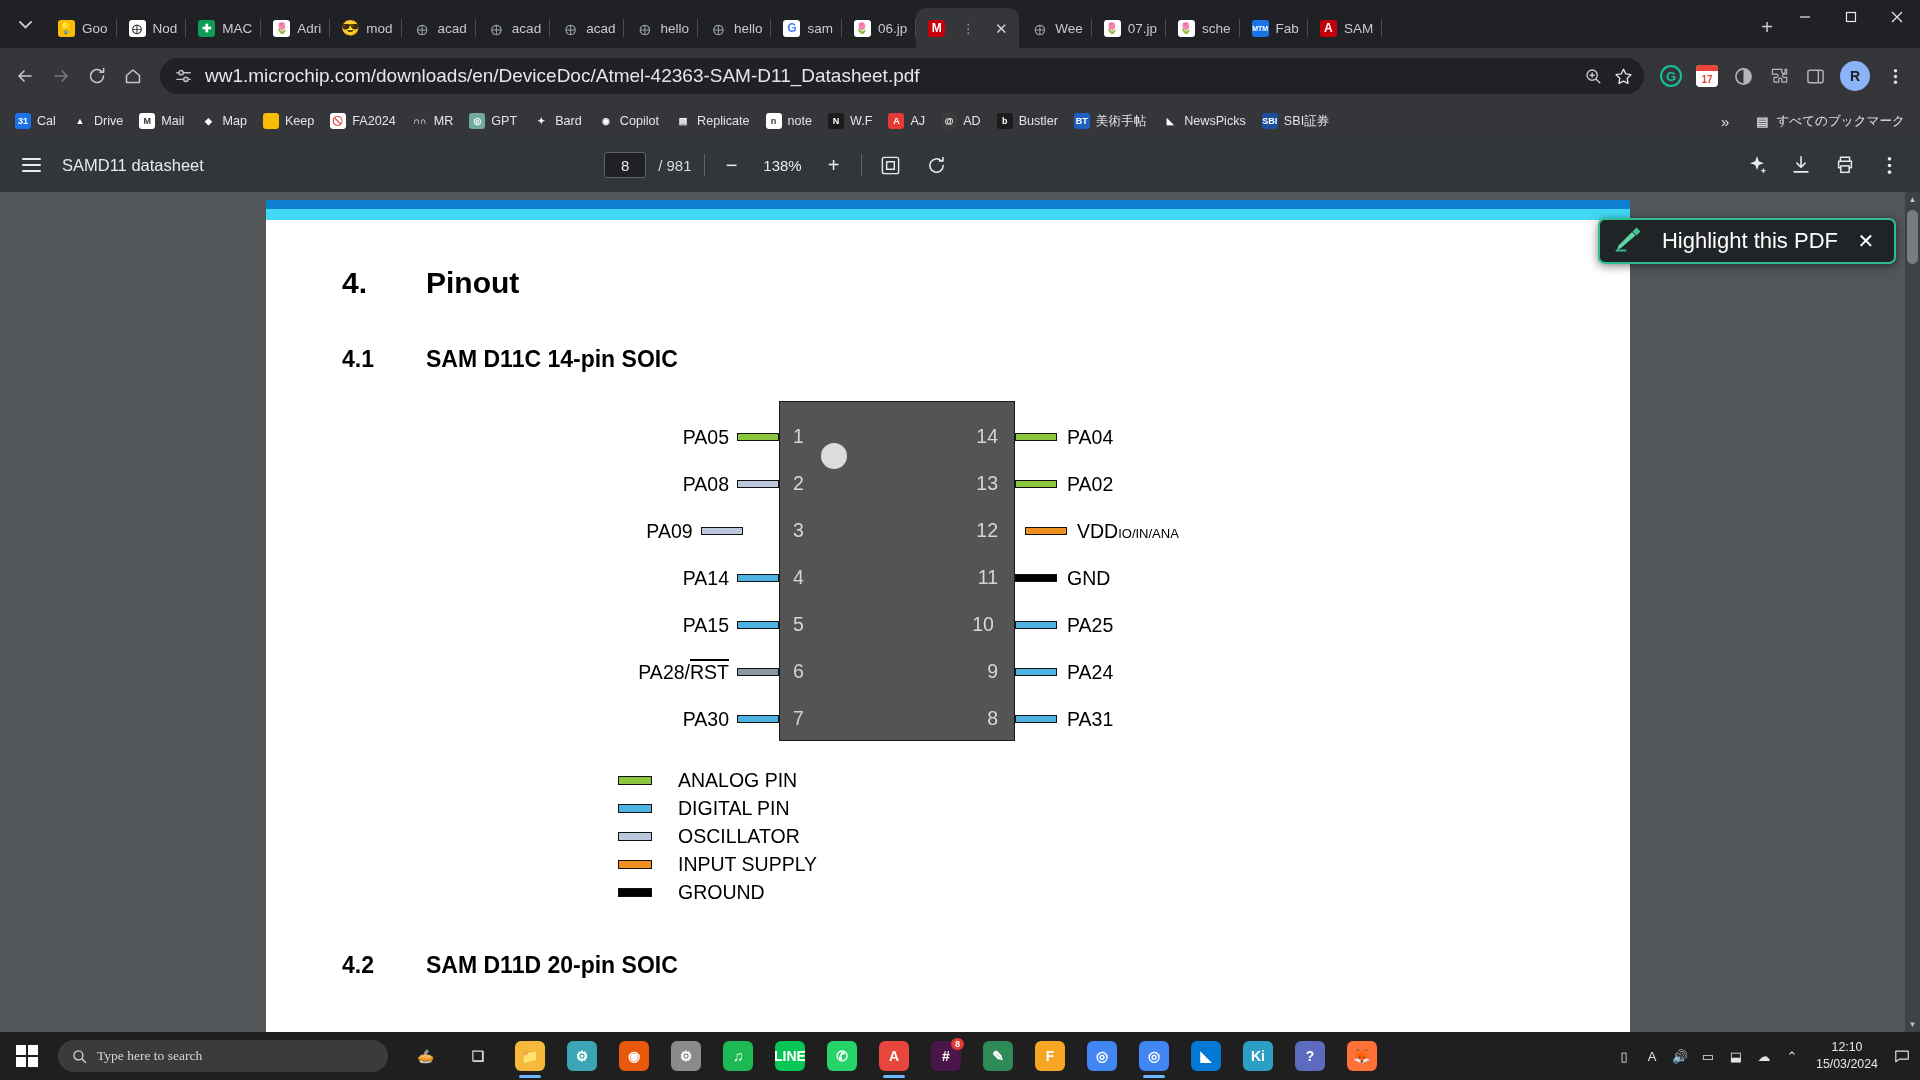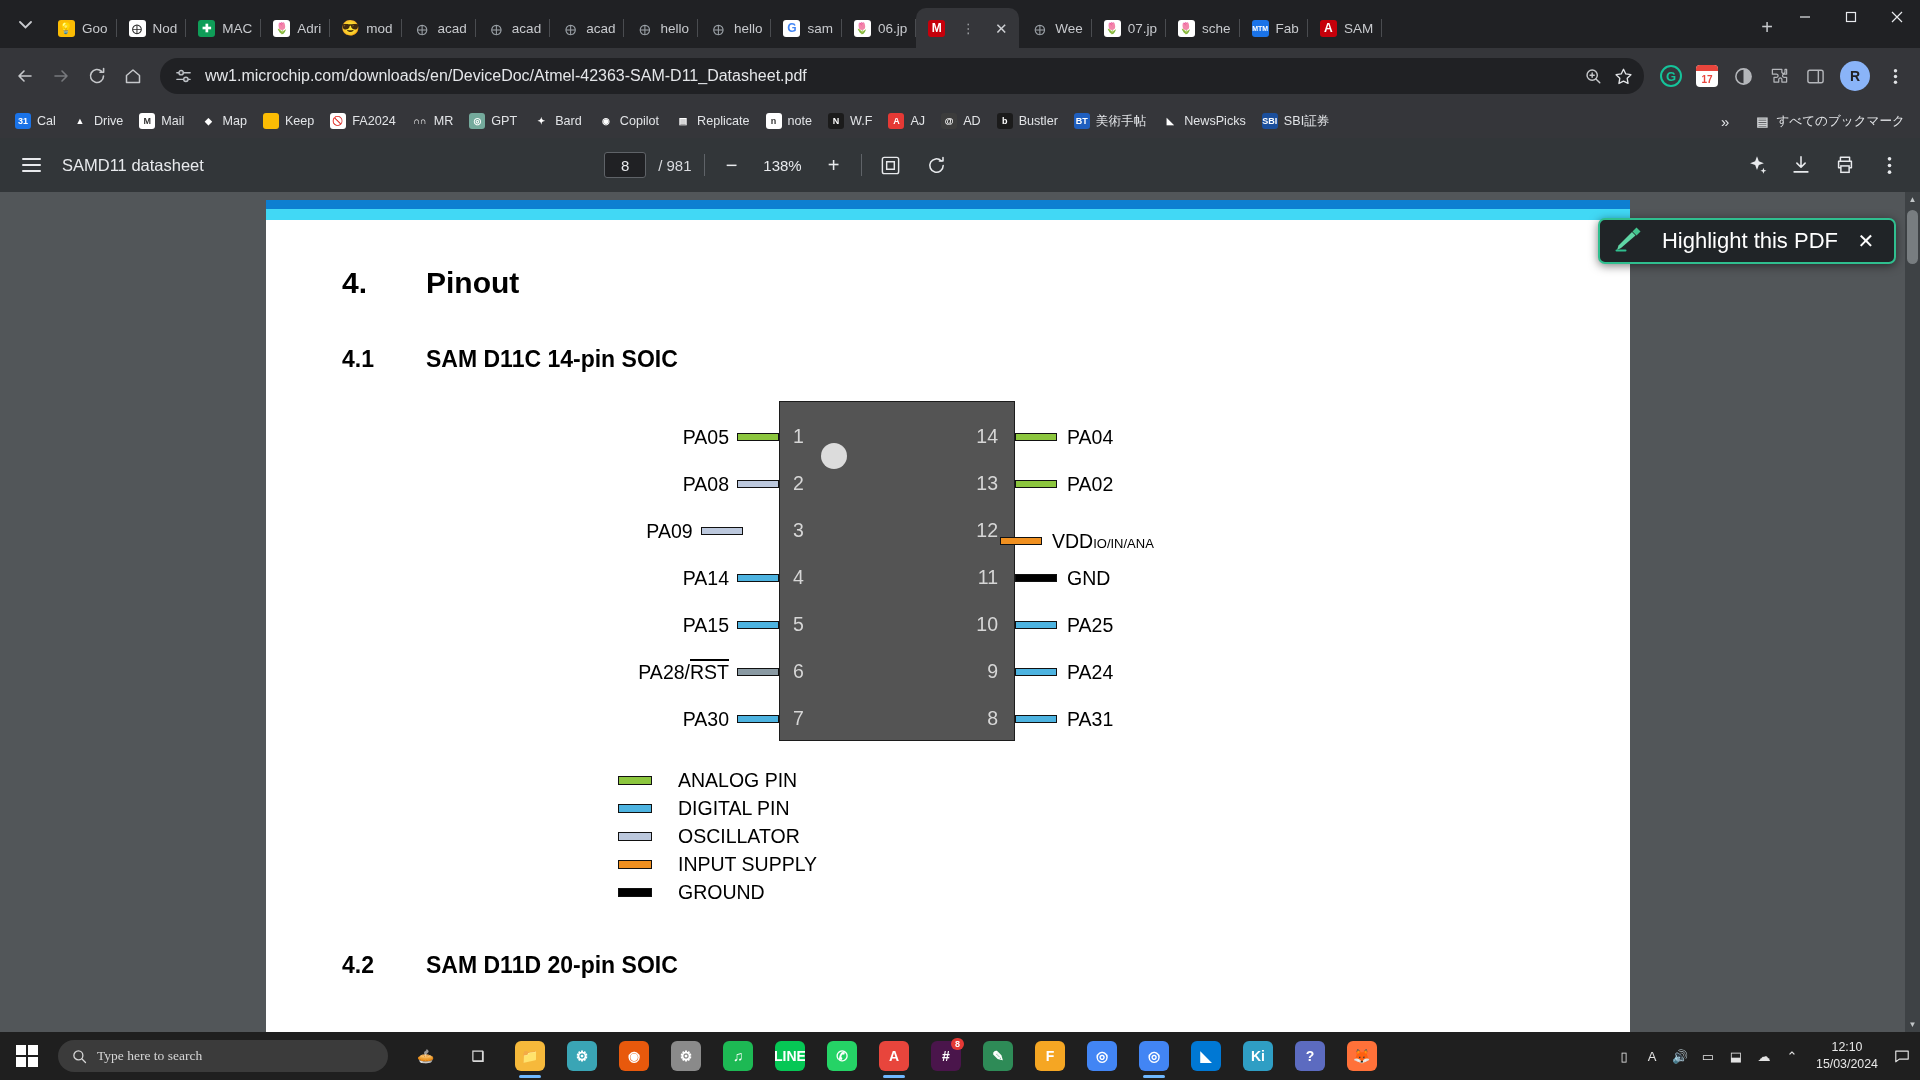--- a/index.html
+++ b/index.html
@@ -66,21 +66,21 @@
   .fv-mtm{background:#1a73e8;color:#fff;font-size:7px;font-weight:bold;}
   .fv-red{background:#c6000b;color:#fff;font-weight:bold;font-size:12px;}
 
   
   .navbar { height:56px; background:#35363a; display:flex; align-items:center; padding:0 8px; gap:2px; }
   .navicon { width:34px;height:34px;border-radius:50%;display:flex;align-items:center;justify-content:center;color:#c6c8cb; flex:none;}
   .omnibox {
     flex:1; height:36px; background:#202124; border-radius:18px; display:flex; align-items:center;
     padding:0 6px 0 14px; margin:0 8px; min-width:0;
   }
-  .omni-url { color:#e4e6e9; font-size:16px; white-space:nowrap; overflow:hidden; flex:1; margin-left:12px;}
+  .omni-url { color:#e4e6e9; font-size:19px; white-space:nowrap; overflow:hidden; flex:1; margin-left:12px;}
   .omni-btn { width:30px;height:30px;border-radius:50%;display:flex;align-items:center;justify-content:center;color:#c6c8cb;flex:none;}
   .ext { width:34px;height:34px;border-radius:50%;display:flex;align-items:center;justify-content:center;flex:none; }
   .profile { width:30px;height:30px;border-radius:50%;background:#8ab4f8;color:#202124;display:flex;align-items:center;justify-content:center;font-size:14px;font-weight:bold;flex:none;margin:0 6px;}
 
   
   .bookmarks { height:34px; background:#35363a; display:flex; align-items:center; padding:0 8px; gap:2px; color:#e2e4e7; font-size:12.6px; }
   .bm { display:flex; align-items:center; gap:6px; padding:4px 7px; border-radius:4px; white-space:nowrap; flex:none;}
   .bm-ico { width:16px;height:16px;border-radius:3px;display:flex;align-items:center;justify-content:center;font-size:9px;font-weight:bold;overflow:hidden;flex:none;}
   .bm-more { margin-left:auto; display:flex; align-items:center; gap:8px; flex:none;}
 
@@ -544,30 +544,30 @@
           <div class="pin" style="left: 421px; top: 32px;">
             <span class="lead" style="background: rgb(140, 198, 62);"></span>
             <span class="pin-lbl" style="margin-left: 10px;">PA04</span>
           </div>
           <div class="pin-num" style="left: 374px; top: 77px; text-align: right; width: 30px;">13</div>
           <div class="pin" style="left: 421px; top: 79px;">
             <span class="lead" style="background: rgb(140, 198, 62);"></span>
             <span class="pin-lbl" style="margin-left: 10px;">PA02</span>
           </div>
           <div class="pin-num" style="left: 374px; top: 124px; text-align: right; width: 30px;">12</div>
-          <div class="pin" style="left: 406px; top: 126px; margin-top: 10px;">
+          <div class="pin" style="left: 431px; top: 126px;">
             <span class="lead" style="background: rgb(240, 144, 32);"></span>
             <span class="pin-lbl" style="margin-left: 10px;">VDD<span style="font-size:13px;">IO/IN/ANA</span></span>
           </div>
           <div class="pin-num" style="left: 374px; top: 171px; text-align: right; width: 30px;">11</div>
           <div class="pin" style="left: 421px; top: 173px;">
             <span class="lead" style="background: rgb(0, 0, 0);"></span>
             <span class="pin-lbl" style="margin-left: 10px;">GND</span>
           </div>
-          <div class="pin-num" style="left: 374px; top: 218px; text-align: right; width: 30px;">10</div>
+          <div class="pin-num" style="left: 374px; top: 218px; text-align: center; width: 30px;">10</div>
           <div class="pin" style="left: 421px; top: 220px;">
             <span class="lead" style="background: rgb(77, 179, 224);"></span>
             <span class="pin-lbl" style="margin-left: 10px;">PA25</span>
           </div>
           <div class="pin-num" style="left: 374px; top: 265px; text-align: right; width: 30px;">9</div>
           <div class="pin" style="left: 421px; top: 267px;">
             <span class="lead" style="background: rgb(77, 179, 224);"></span>
             <span class="pin-lbl" style="margin-left: 10px;">PA24</span>
           </div>
           <div class="pin-num" style="left: 374px; top: 312px; text-align: right; width: 30px;">8</div>

